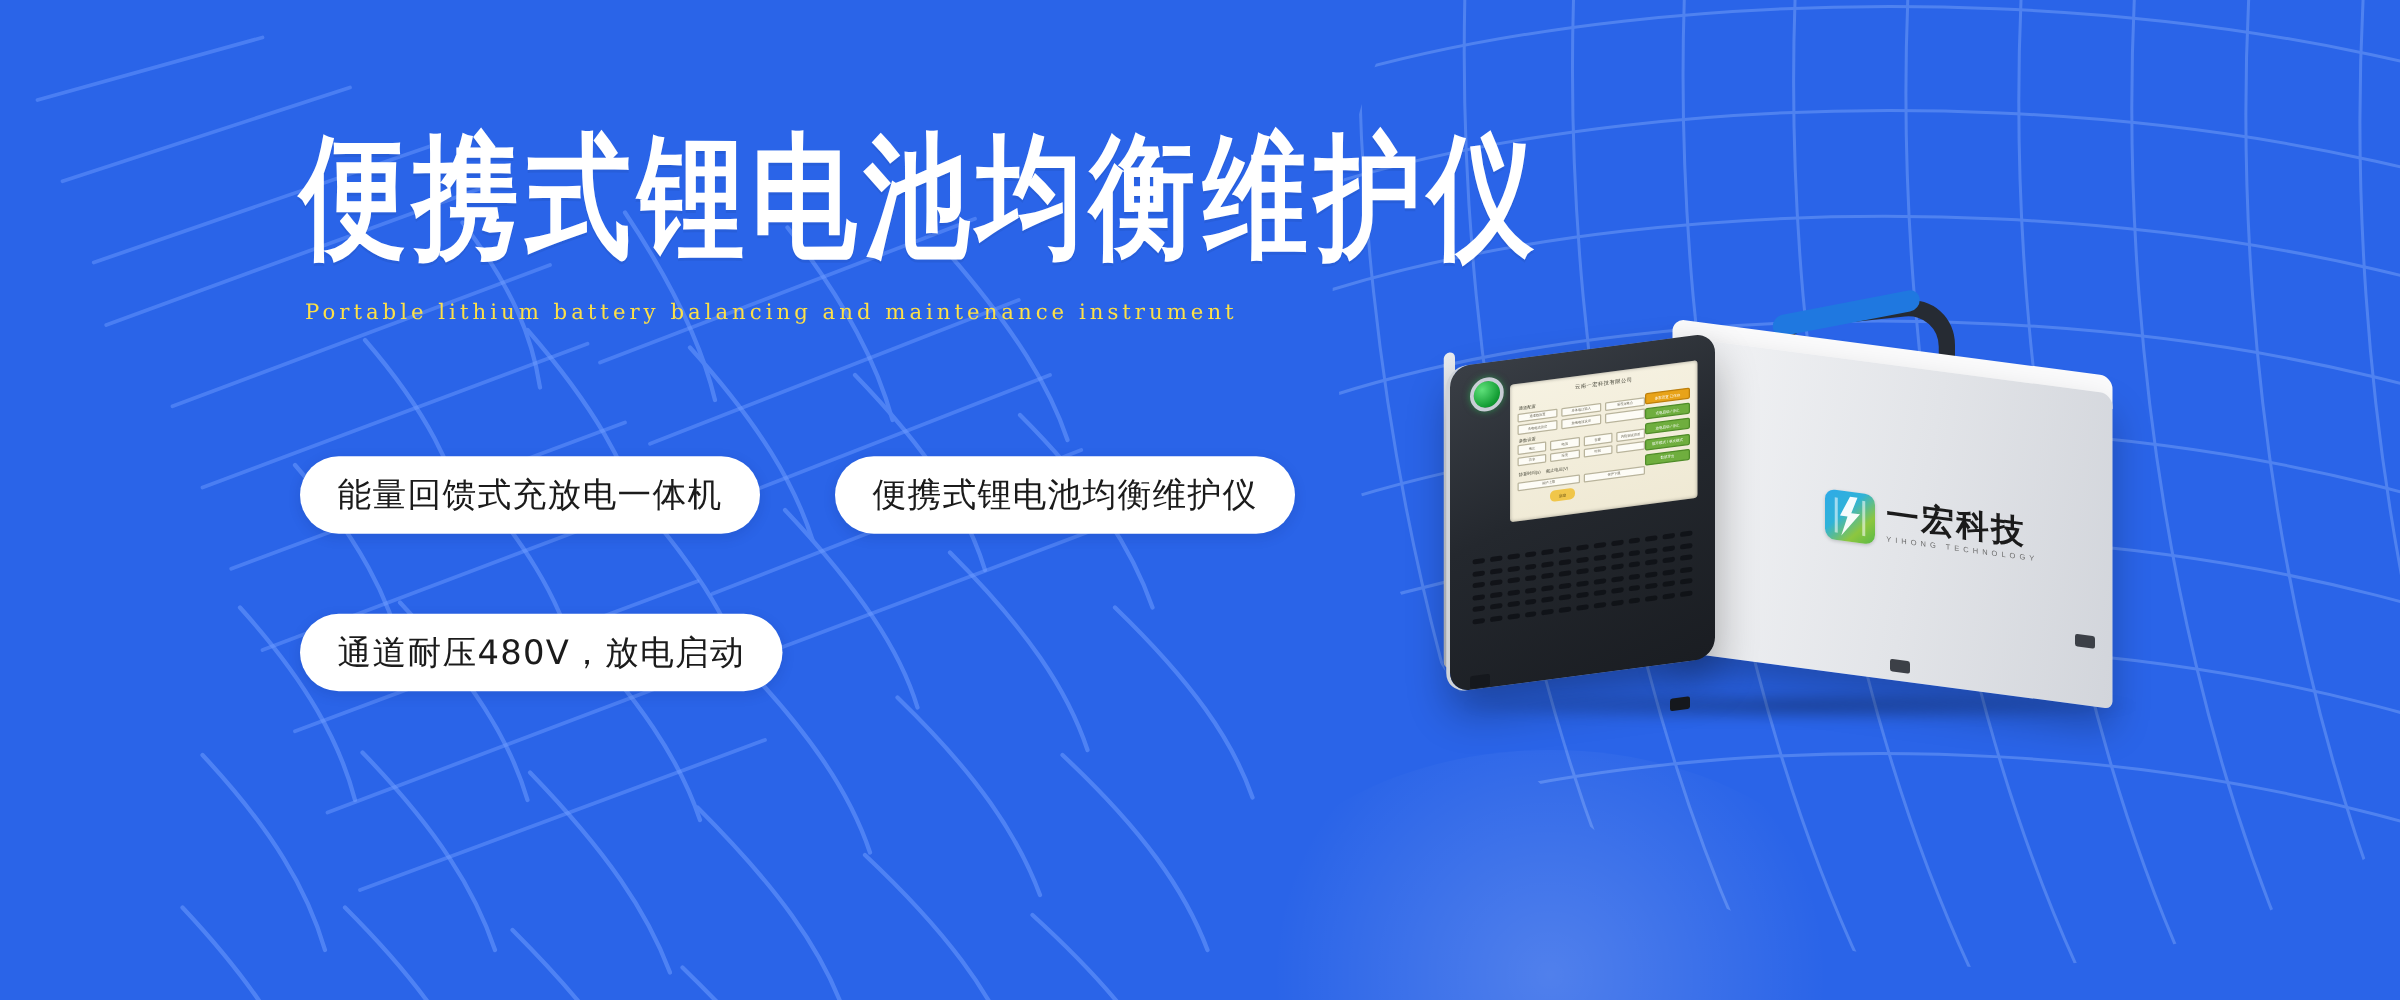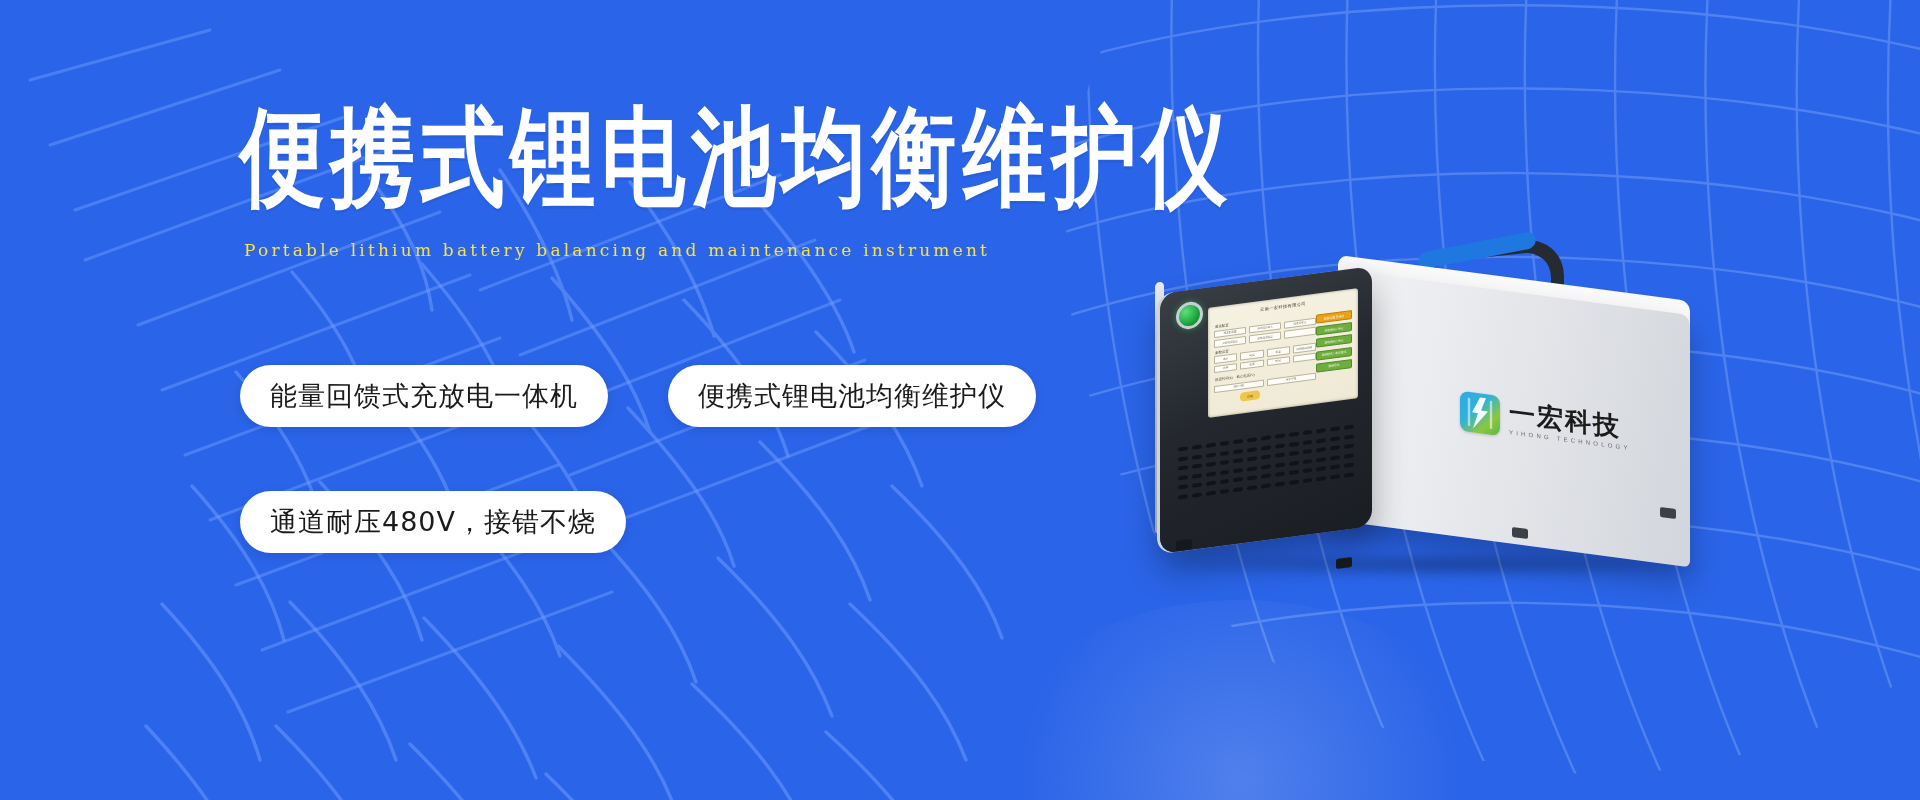--- a/index.html
+++ b/index.html
@@ -298,21 +298,21 @@
 
     <div class="title">便携式锂电池均衡维护仪</div>
     <div class="subtitle">Portable lithium battery balancing and maintenance instrument</div>
 
     <div class="pill-grid">
       <div class="pill-row">
         <div class="pill">能量回馈式充放电一体机</div>
         <div class="pill gap">便携式锂电池均衡维护仪</div>
       </div>
       <div class="pill-row">
-        <div class="pill">通道耐压480V，接错不烧</div>
+        <div class="pill">通道耐压480V，放电启动</div>
       </div>
     </div>
   </div>
 
   <div class="device">
 
     <div class="dev-shadow"></div>
 
     <div class="dev-handle"></div>
     <div class="dev-handle-top"></div>

